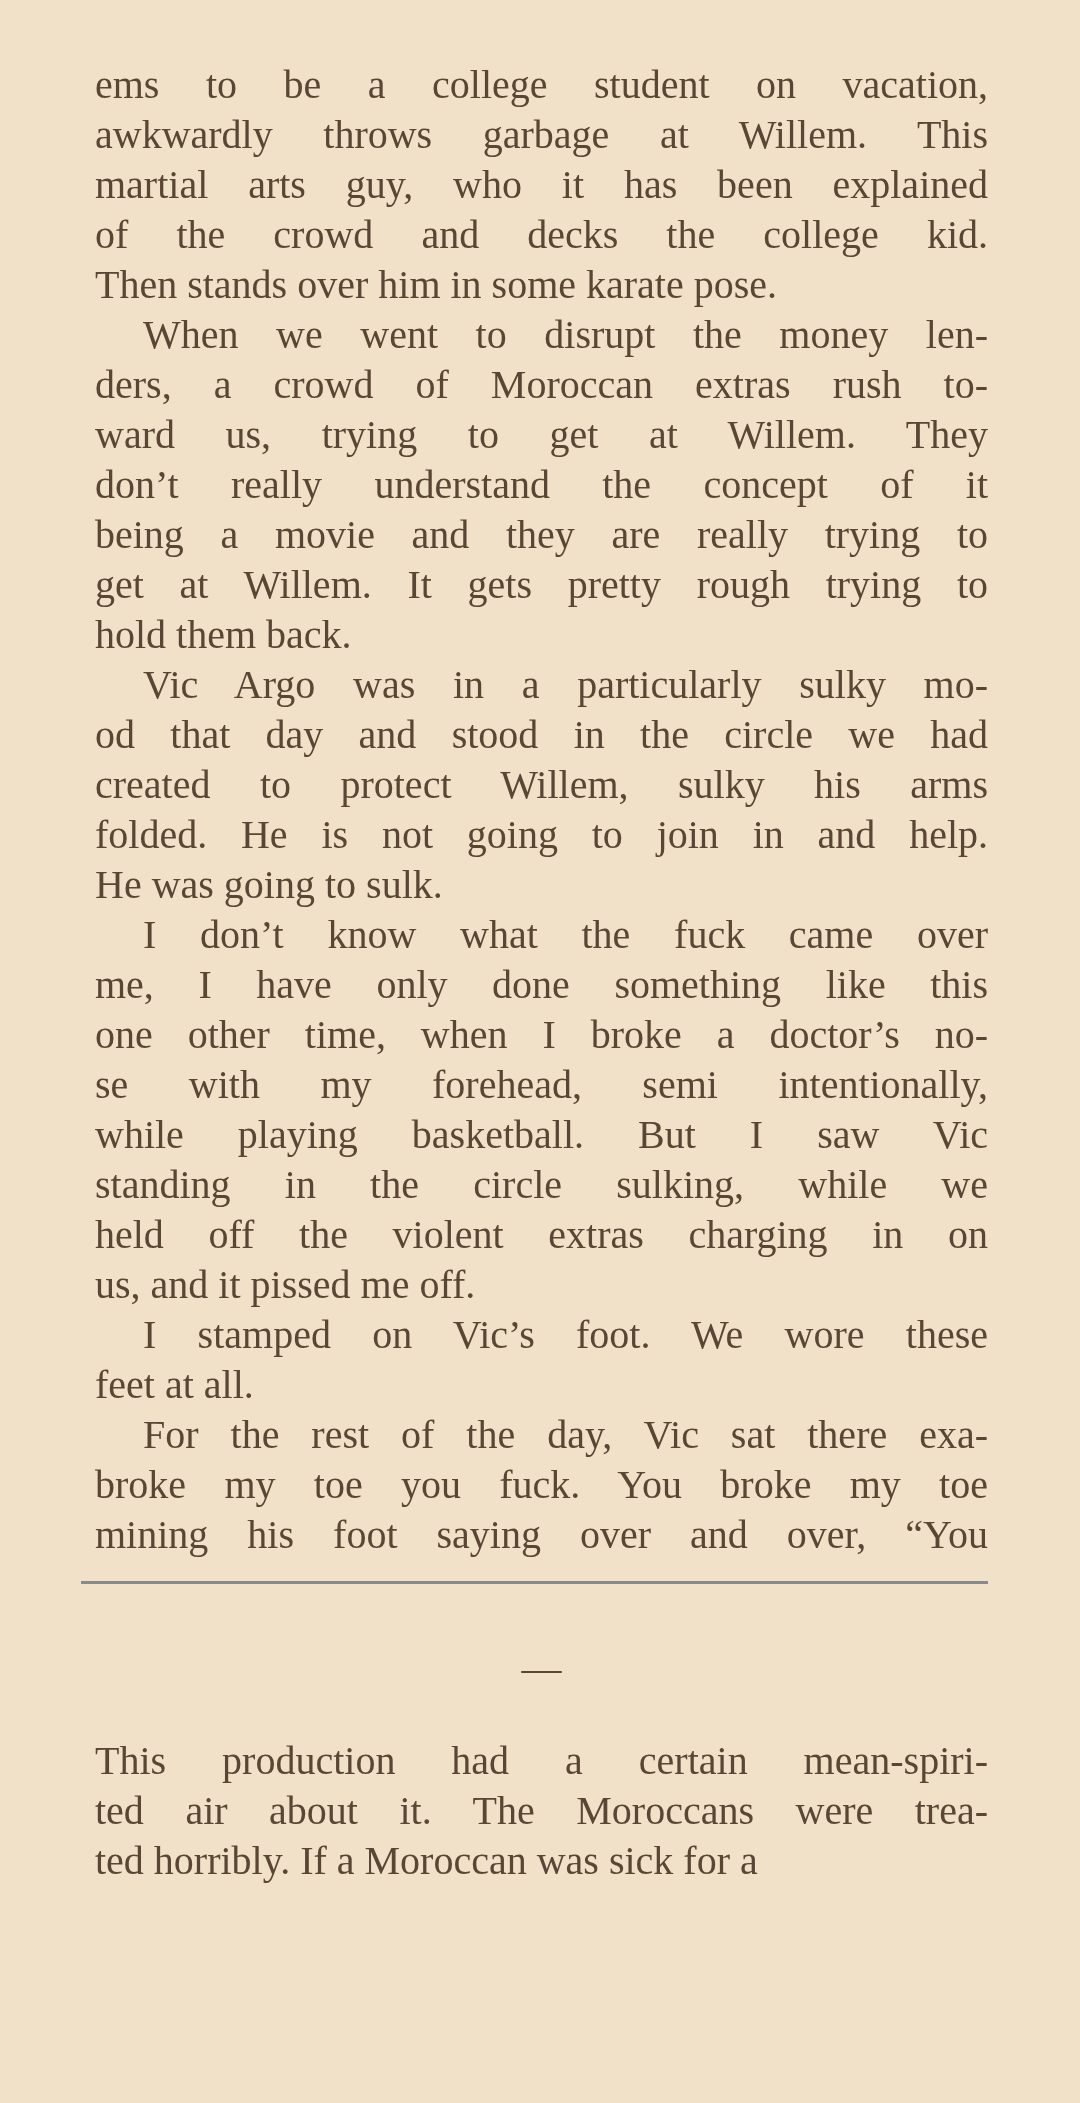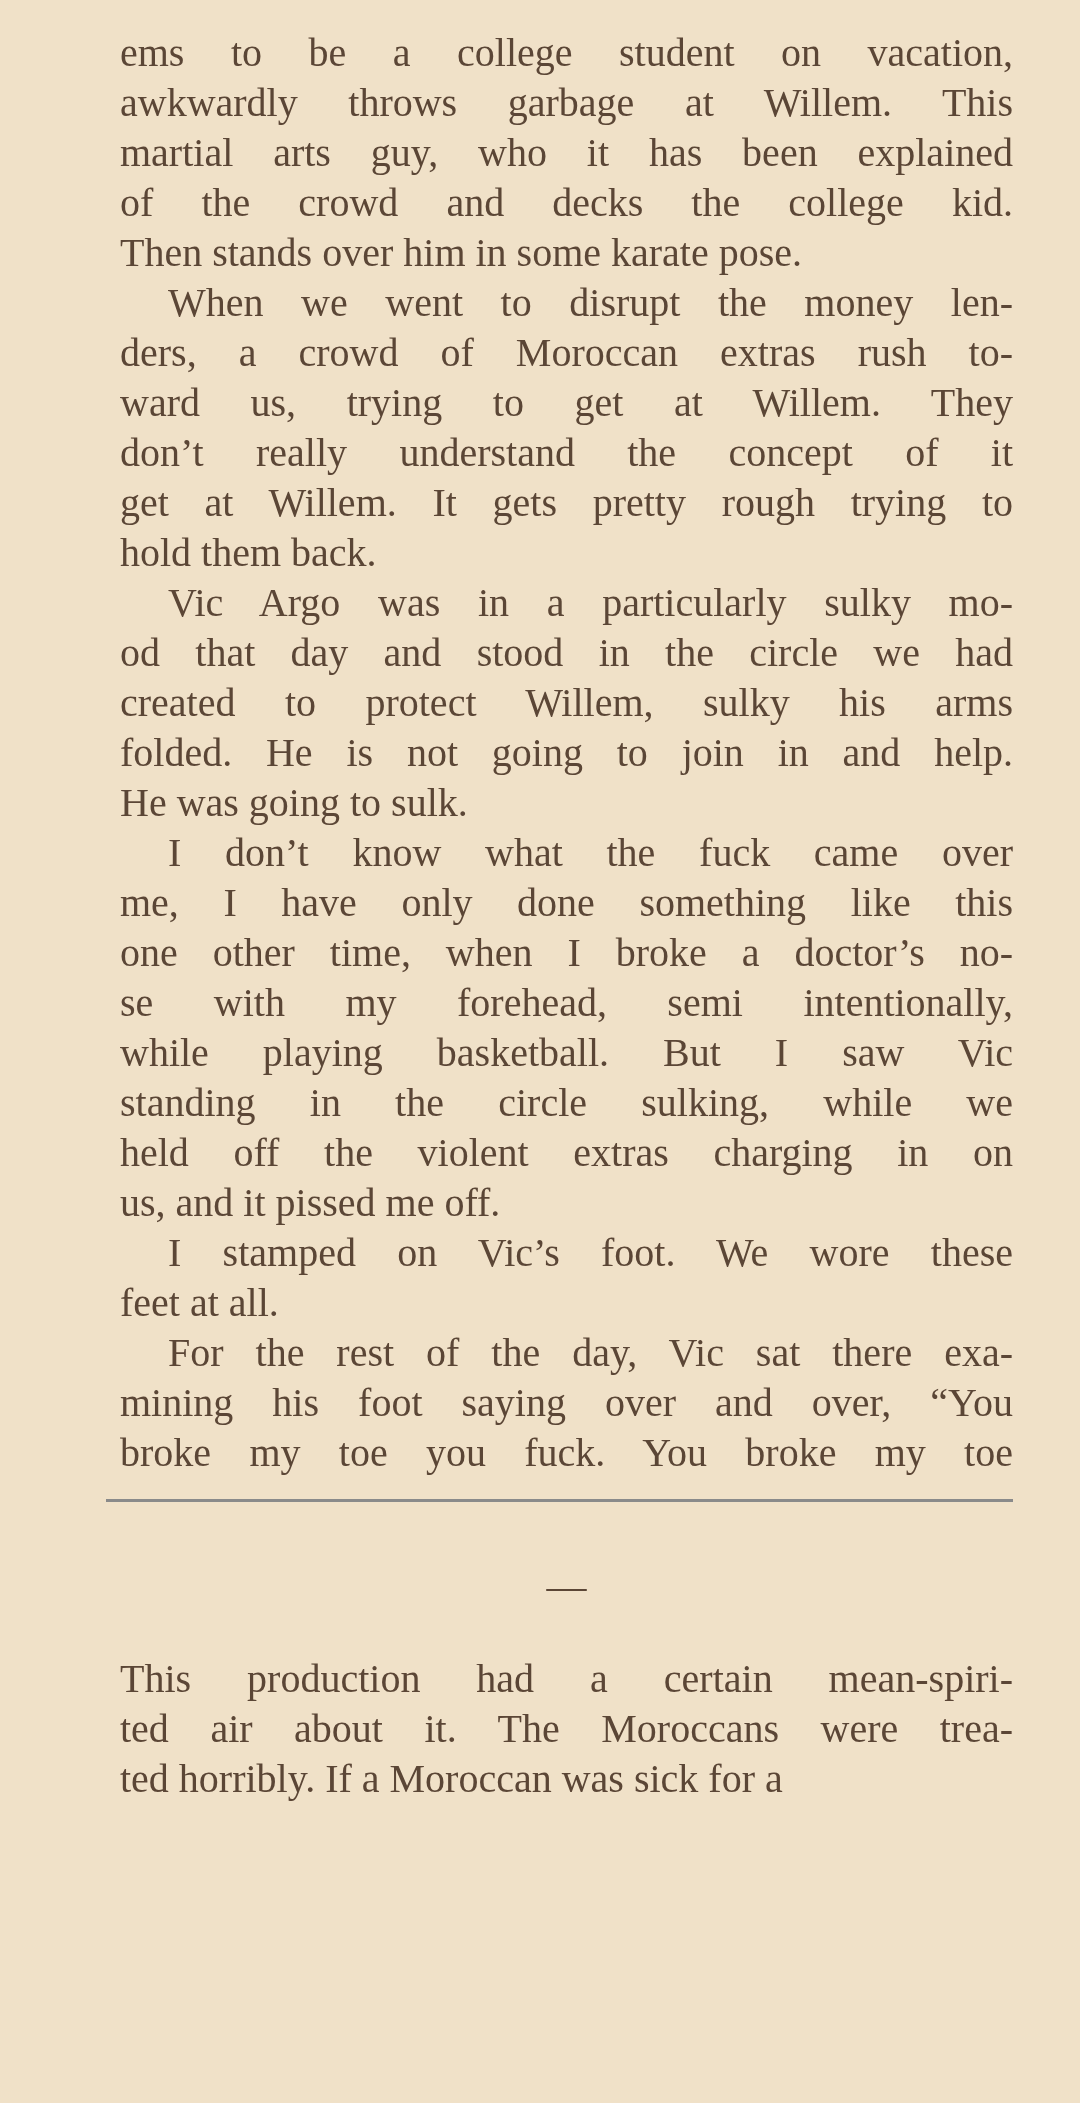--- a/index.html
+++ b/index.html
@@ -9,23 +9,23 @@
   }
   html,body{margin:0;padding:0;}
   .page{
     position:relative;
     width:1080px;
     height:2103px;
     background:var(--bg);
     overflow:hidden;
   }
   .text-column{
-    margin-left:120px;
+    margin-left:95px;
     width:893px;
-    padding-top:28px;
+    padding-top:60px;
     font-family:"Liberation Serif","DejaVu Serif",serif;
     font-size:40px;
     line-height:50px;
     color:var(--fg);
   }
   .paragraph{margin:0;}
   .line{
     text-align:justify;
     text-align-last:justify;
     -moz-text-align-last:justify;
@@ -62,20 +62,21 @@
         <div class="line">awkwardly throws garbage at Willem. This</div>
         <div class="line">martial arts guy, who it has been explained</div>
         <div class="line">of the crowd and decks the college kid.</div>
         <div class="line last">Then stands over him in some karate pose.</div>
       </div>
       <div class="paragraph">
         <div class="line indent">When we went to disrupt the money len-</div>
         <div class="line">ders, a crowd of Moroccan extras rush to-</div>
         <div class="line">ward us, trying to get at Willem. They</div>
         <div class="line">don’t really understand the concept of it</div>
+        <div class="line">being a movie and they are really trying to</div>
         <div class="line">get at Willem. It gets pretty rough trying to</div>
         <div class="line last">hold them back.</div>
       </div>
       <div class="paragraph">
         <div class="line indent">Vic Argo was in a particularly sulky mo-</div>
         <div class="line">od that day and stood in the circle we had</div>
         <div class="line">created to protect Willem, sulky his arms</div>
         <div class="line">folded. He is not going to join in and help.</div>
         <div class="line last">He was going to sulk.</div>
       </div>
@@ -88,22 +89,22 @@
         <div class="line">standing in the circle sulking, while we</div>
         <div class="line">held off the violent extras charging in on</div>
         <div class="line last">us, and it pissed me off.</div>
       </div>
       <div class="paragraph">
         <div class="line indent">I stamped on Vic’s foot. We wore these</div>
         <div class="line last">feet at all.</div>
       </div>
       <div class="paragraph">
         <div class="line indent">For the rest of the day, Vic sat there exa-</div>
+        <div class="line">broke my toe you fuck. You broke my toe</div>
         <div class="line">mining his foot saying over and over, “You</div>
-        <div class="line">broke my toe you fuck. You broke my toe</div>
       </div>
       <div class="divider"></div>
       <div class="dash-sep">—</div>
       <div class="paragraph">
         <div class="line">This production had a certain mean-spiri-</div>
         <div class="line">ted air about it. The Moroccans were trea-</div>
         <div class="line last">ted horribly. If a Moroccan was sick for a</div>
       </div>
     </div>
 </div>

